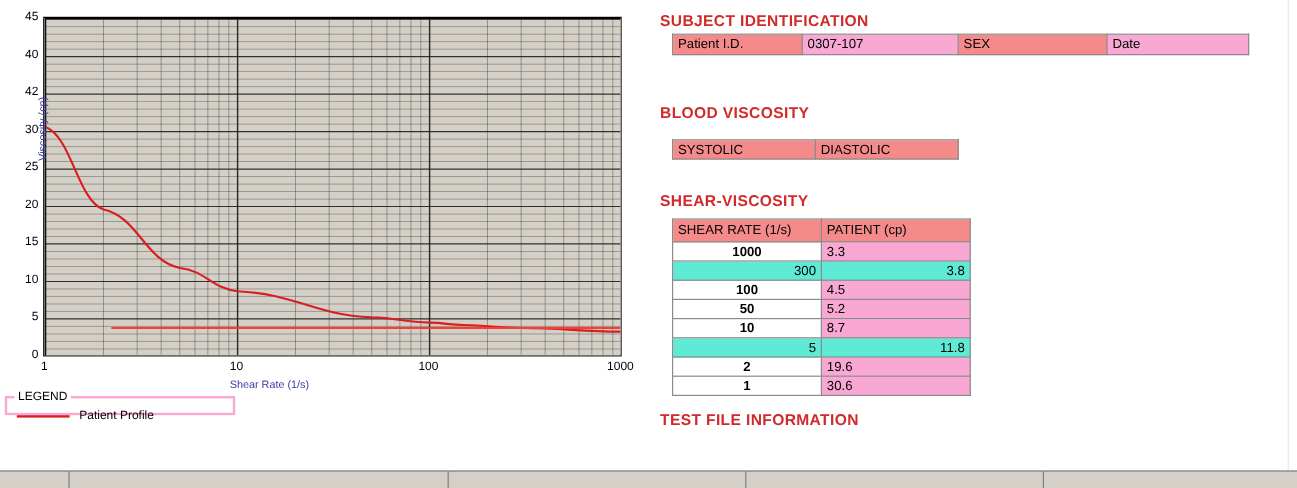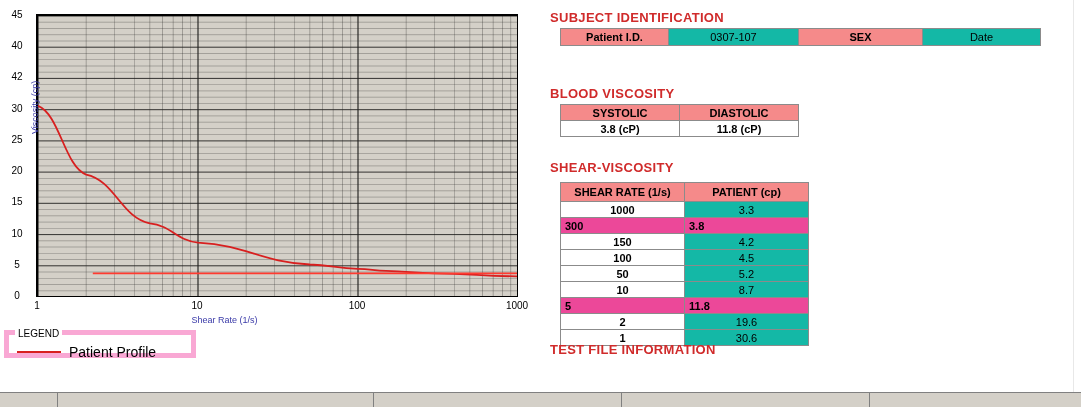--- a/index.html
+++ b/index.html
@@ -50,21 +50,21 @@
     overflow: hidden;
   }
   #plot-svg {
     position: absolute;
     left: 0; top: 0;
   }
   .ytick-label {
     position: absolute;
     right: 0;
     width: 30px;
-    text-align: center;
+    text-align: right;
     font-size: 10px;
     color: #000;
     line-height: 10px;
   }
   .xtick-label {
     position: absolute;
     text-align: center;
     font-size: 10px;
     color: #000;
     width: 40px;
@@ -93,22 +93,22 @@
     position: relative;
     left: -46px;
   }
 
   
   #legend {
     position: absolute;
     left: 4px;
     top: 330px;
     width: 192px;
-    height: 28px;
-    border: 5px solid #f9a8d4;
+    height: 16px;
+    border: 2px solid #f9a8d4;
     box-sizing: border-box;
   }
   #legend-title {
     position: absolute;
     left: 6px;
     top: -7px;
     background: #fff;
     padding: 0 3px;
     font-size: 10px;
   }
@@ -119,21 +119,21 @@
     display: flex;
     align-items: center;
   }
   #legend-swatch {
     width: 44px;
     height: 0;
     border-top: 2px solid #d81f1f;
     margin-right: 8px;
   }
   #legend-label {
-    font-size: 14px;
+    font-size: 10px;
   }
 
   
   #report {
     position: absolute;
     left: 550px;
     top: 0;
     width: 531px;
     height: 385px;
   }
@@ -149,47 +149,45 @@
     font-size: 11px;
   }
   table.grid td, table.grid th {
     border: 1px solid #8b8b8b;
     padding: 1px 4px;
     height: 15px;
     box-sizing: border-box;
   }
   .hdr {
     background: #f58a8a;
-    font-weight: bold;
-    text-align: center;
+    font-weight: normal;
     color: #000;
   }
   .val {
-    background: #14b8a6;
-    text-align: center;
+    background: #f9a8d4;
     margin-left: 24px;
   }
   .cyan {
-    background: #ec4899;
-    font-weight: bold;
-    text-align: left;
+    background: #5eead4;
+    font-weight: normal;
+    text-align: right;
   }
   .bold-c { font-weight: bold; text-align: center; }
 
   
   #subject-table { position: absolute; left: 10px; top: 28px; }
   #subject-table td { height: 17px; }
   #subject-table .lbl { width: 108px; }
   #subject-table .v1 { width: 130px; }
   #subject-table .lbl2 { width: 124px; }
   #subject-table .v2 { width: 118px; }
 
   
   #bv-title { position: absolute; left: 0; top: 86px; }
-  #bv-table { position: absolute; left: 10px; top: 104px; }
+  #bv-table { position: absolute; left: 10px; top: 116px; }
   #bv-table td { width: 119px; height: 16px; }
 
   
   #sv-title { position: absolute; left: 0; top: 160px; }
   #sv-table { position: absolute; left: 10px; top: 182px; }
   #sv-table td { width: 124px; height: 16px; }
   #sv-table tr.head td { height: 19px; }
 
   
   #tf-title { position: absolute; left: 0; top: 342px; }
@@ -383,48 +381,40 @@
     </table>
 
     <div class="section-title" id="bv-title">BLOOD VISCOSITY</div>
 
     <table class="grid" id="bv-table">
       <tbody>
         <tr>
           <td class="hdr">SYSTOLIC</td>
           <td class="hdr">DIASTOLIC</td>
         </tr>
-        <tr>
-          <td class="bold-c">3.8 (cP)</td>
-          <td class="bold-c">11.8 (cP)</td>
-        </tr>
       </tbody>
     </table>
 
     <div class="section-title" id="sv-title">SHEAR-VISCOSITY</div>
 
     <table class="grid" id="sv-table">
       <tbody id="sv-body">
         <tr class="head">
           <td class="hdr">SHEAR RATE (1/s)</td>
           <td class="hdr">PATIENT (cp)</td>
         </tr>
       <tr>
             <td class="bold-c">1000</td>
             <td class="val">3.3</td>
           </tr>
           <tr>
             <td class="cyan">300</td>
             <td class="cyan">3.8</td>
           </tr>
           <tr>
-            <td class="bold-c">150</td>
-            <td class="val">4.2</td>
-          </tr>
-          <tr>
             <td class="bold-c">100</td>
             <td class="val">4.5</td>
           </tr>
           <tr>
             <td class="bold-c">50</td>
             <td class="val">5.2</td>
           </tr>
           <tr>
             <td class="bold-c">10</td>
             <td class="val">8.7</td>

